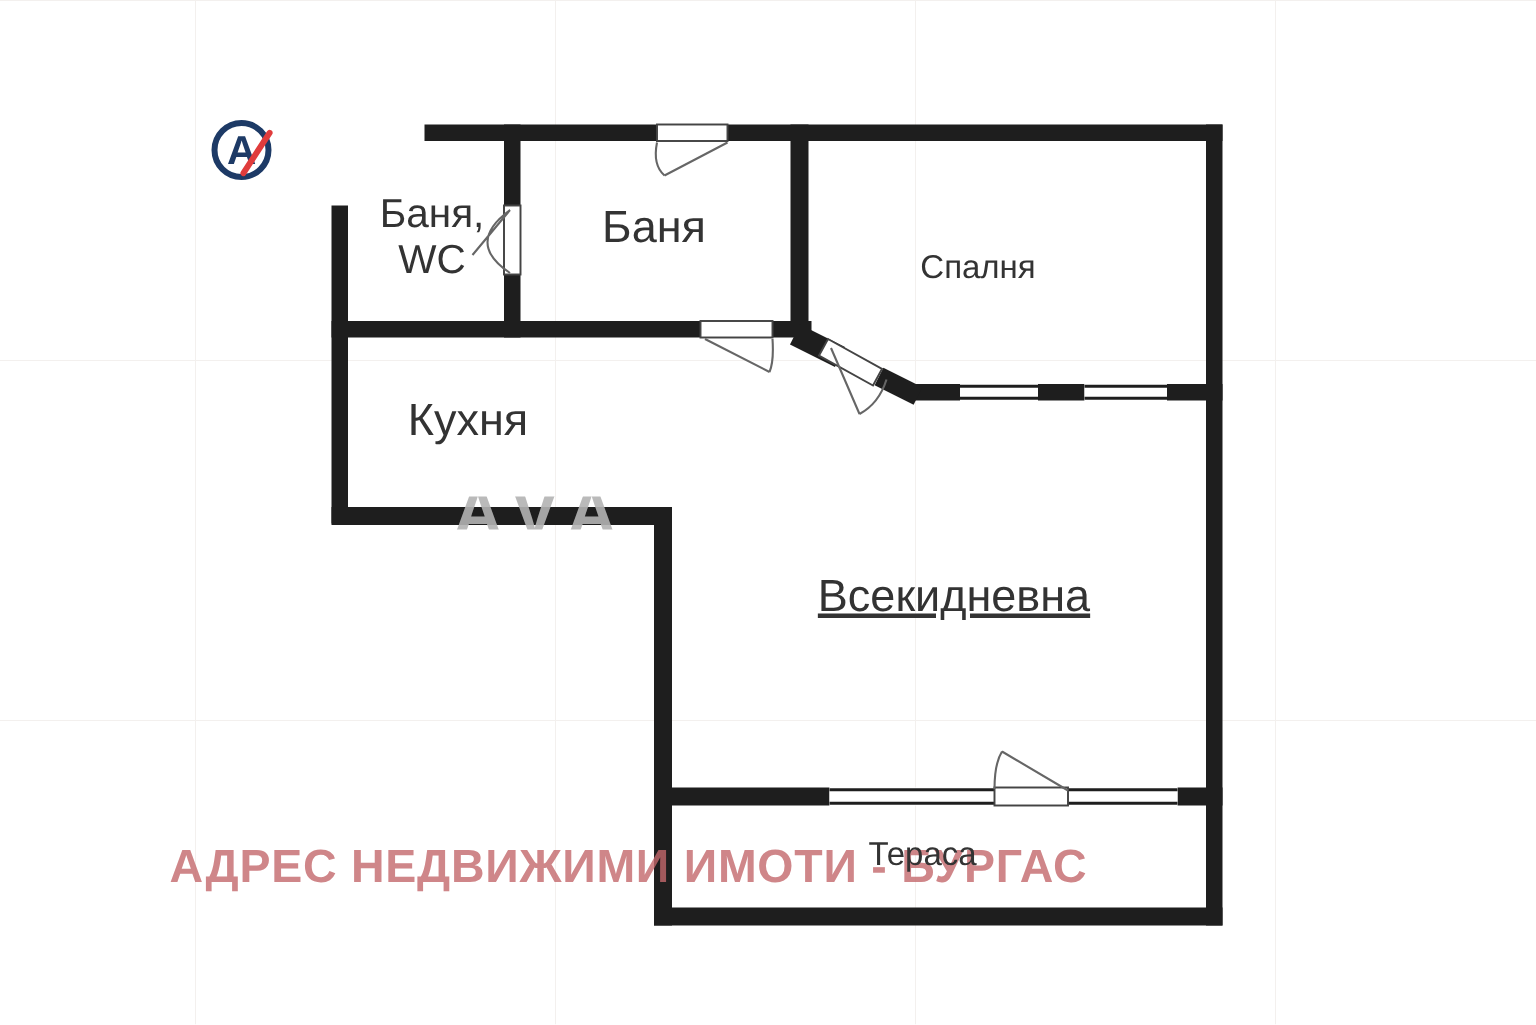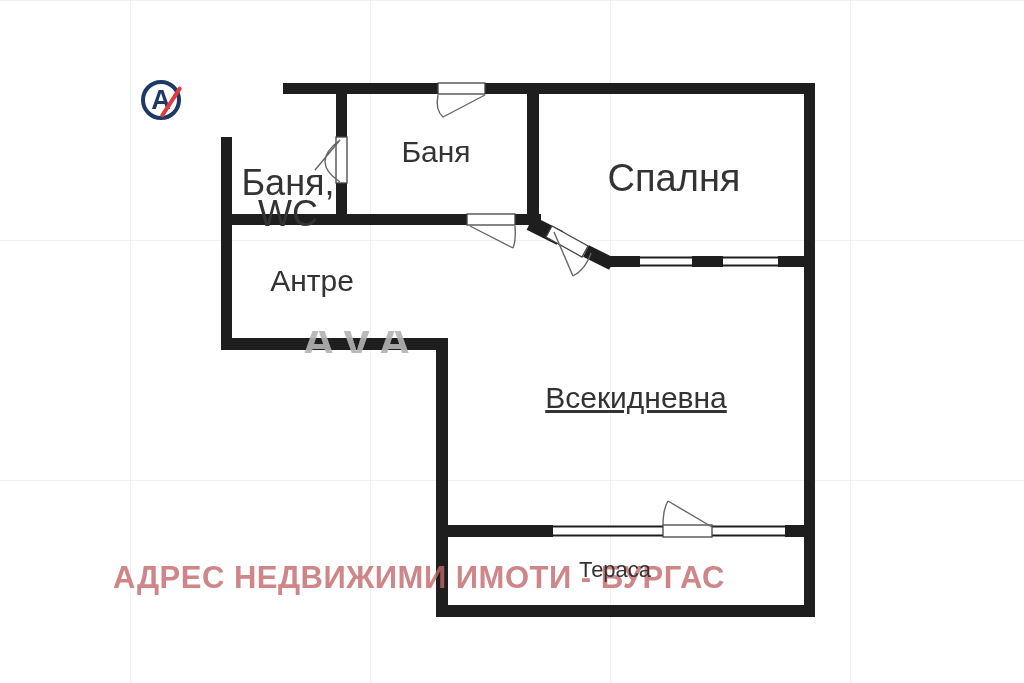--- a/index.html
+++ b/index.html
@@ -91,25 +91,25 @@
       <path d="M470,226 L513,248 M515,226 Q516,241 513,248" fill="none" stroke="#666666" stroke-width="1.4"></path>
       <path d="M554,232 L573,276 M573,276 Q586,269 591,253" fill="none" stroke="#666666" stroke-width="1.4"></path>
       <path d="M712,527 L668,501 M663,526 Q663,509 668,501" fill="none" stroke="#666666" stroke-width="1.4"></path>
       <clipPath id="frag-clip">
         <rect x="298" y="331" width="152" height="22"></rect>
       </clipPath>
       <text x="302" y="357" font-size="46" font-weight="bold" font-family="Liberation Sans, sans-serif" letter-spacing="6" fill="#b3b3b3" opacity="0.9" clip-path="url(#frag-clip)">АVА</text>
     </svg>
 
   <div class="labels" id="labels">
-      <div class="room-label" style="left: 288px; top: 158px; font-size: 36px; line-height: 31px; color: rgb(51, 51, 51); margin-top: 40px;">Баня,
+      <div class="room-label" style="left: 288px; top: 158px; font-size: 27px; line-height: 31px; color: rgb(51, 51, 51);">Баня,
 WC</div>
       <div class="room-label" style="left: 436px; top: 152px; font-size: 30px; line-height: 32px; color: rgb(51, 51, 51);">Баня</div>
-      <div class="room-label" style="left: 674px; top: 178px; font-size: 38px; line-height: 32px; color: rgb(51, 51, 51); text-align: right;">Спалня</div>
-      <div class="room-label" style="left: 312px; top: 281px; font-size: 30px; line-height: 32px; color: rgb(51, 51, 51);">Антре</div>
+      <div class="room-label" style="left: 652px; top: 178px; font-size: 22px; line-height: 32px; color: rgb(51, 51, 51); text-align: right;">Спалня</div>
+      <div class="room-label" style="left: 312px; top: 281px; font-size: 30px; line-height: 32px; color: rgb(51, 51, 51);">Кухня</div>
       <div class="room-label" style="left: 636px; top: 398px; font-size: 30px; line-height: 32px; color: rgb(51, 51, 51); text-decoration: underline;">Всекидневна</div>
       <div class="room-label" style="left: 615px; top: 569px; font-size: 22px; line-height: 31px; color: rgb(51, 51, 51);">Тераса</div>
     </div>
 
   <div class="watermark" id="watermark" style="color: rgb(196, 104, 108);">АДРЕС НЕДВИЖИМИ ИМОТИ - БУРГАС</div>
 
   <div class="logo">
     <span class="logo-mark" id="logo-mark" style="border: 4px solid rgb(29, 58, 102);">
       <span class="mono" style="color: rgb(29, 58, 102);">А</span>
       <span class="slash" style="background: rgb(224, 60, 60);"></span>

